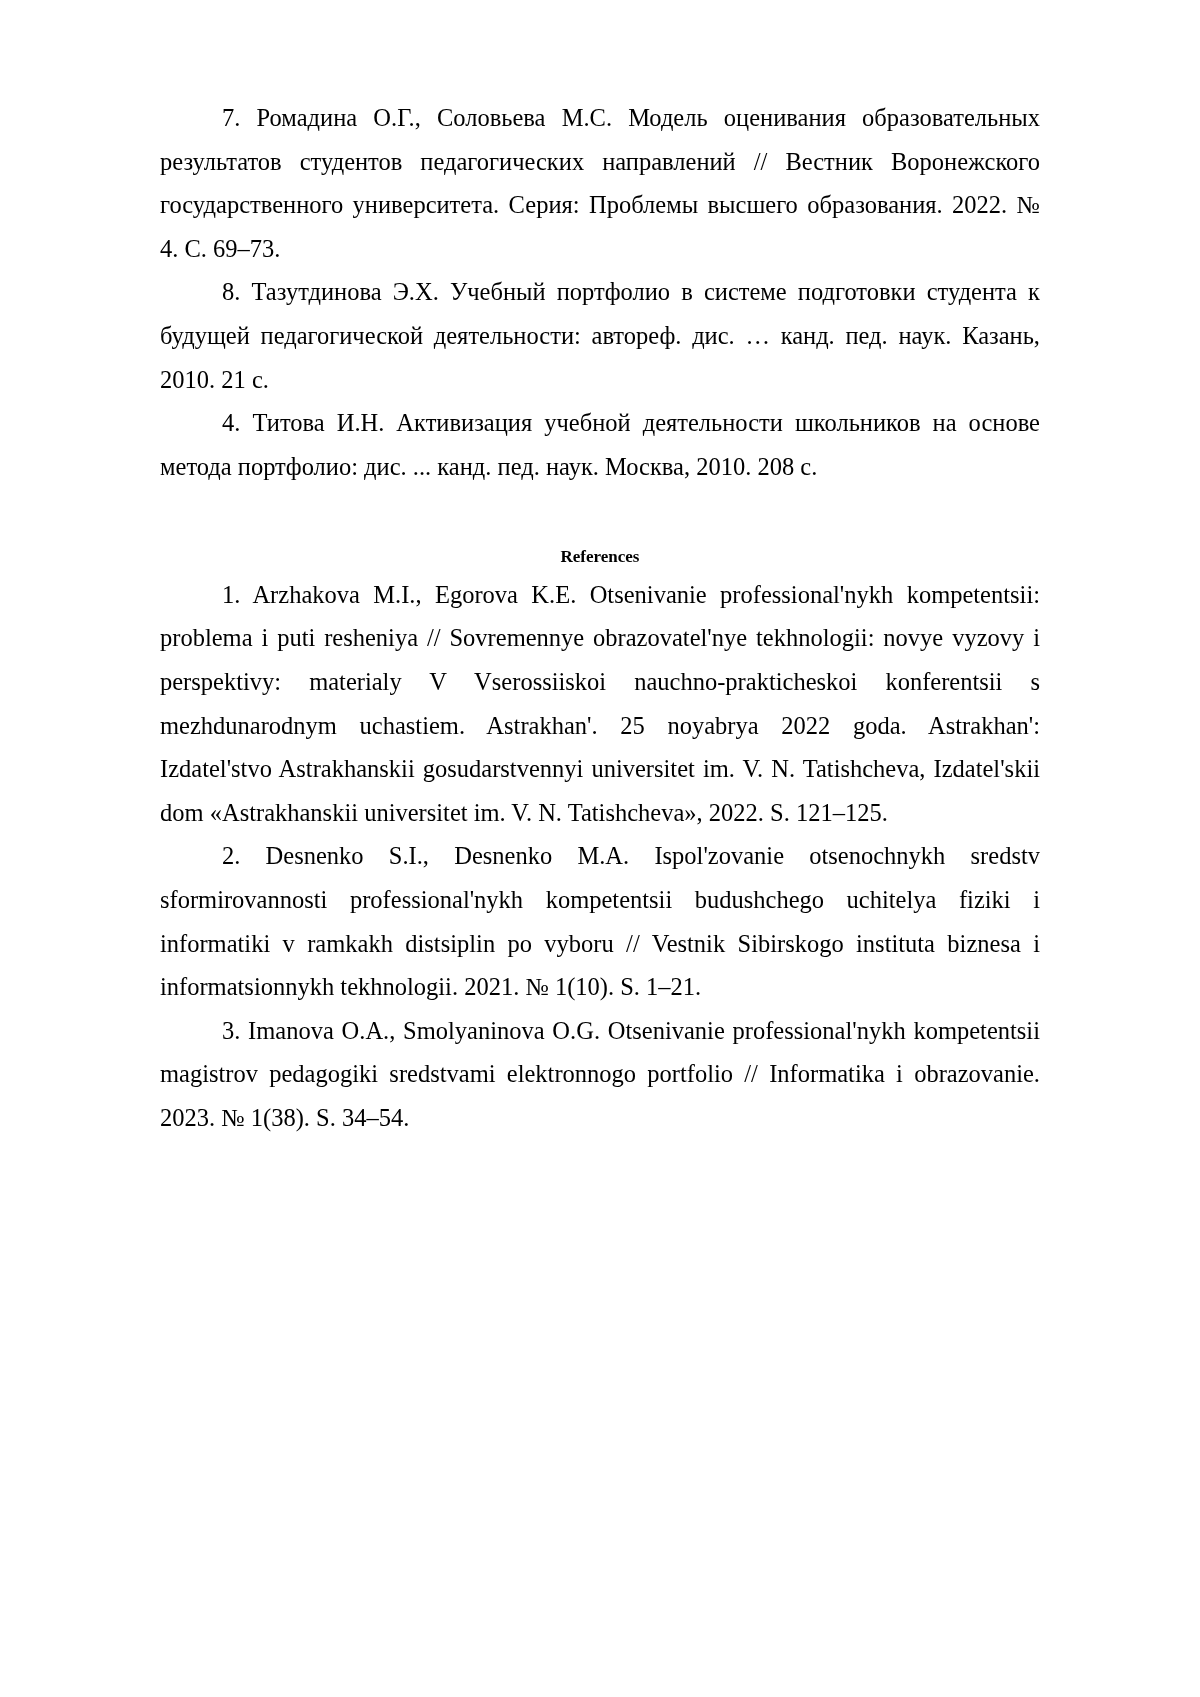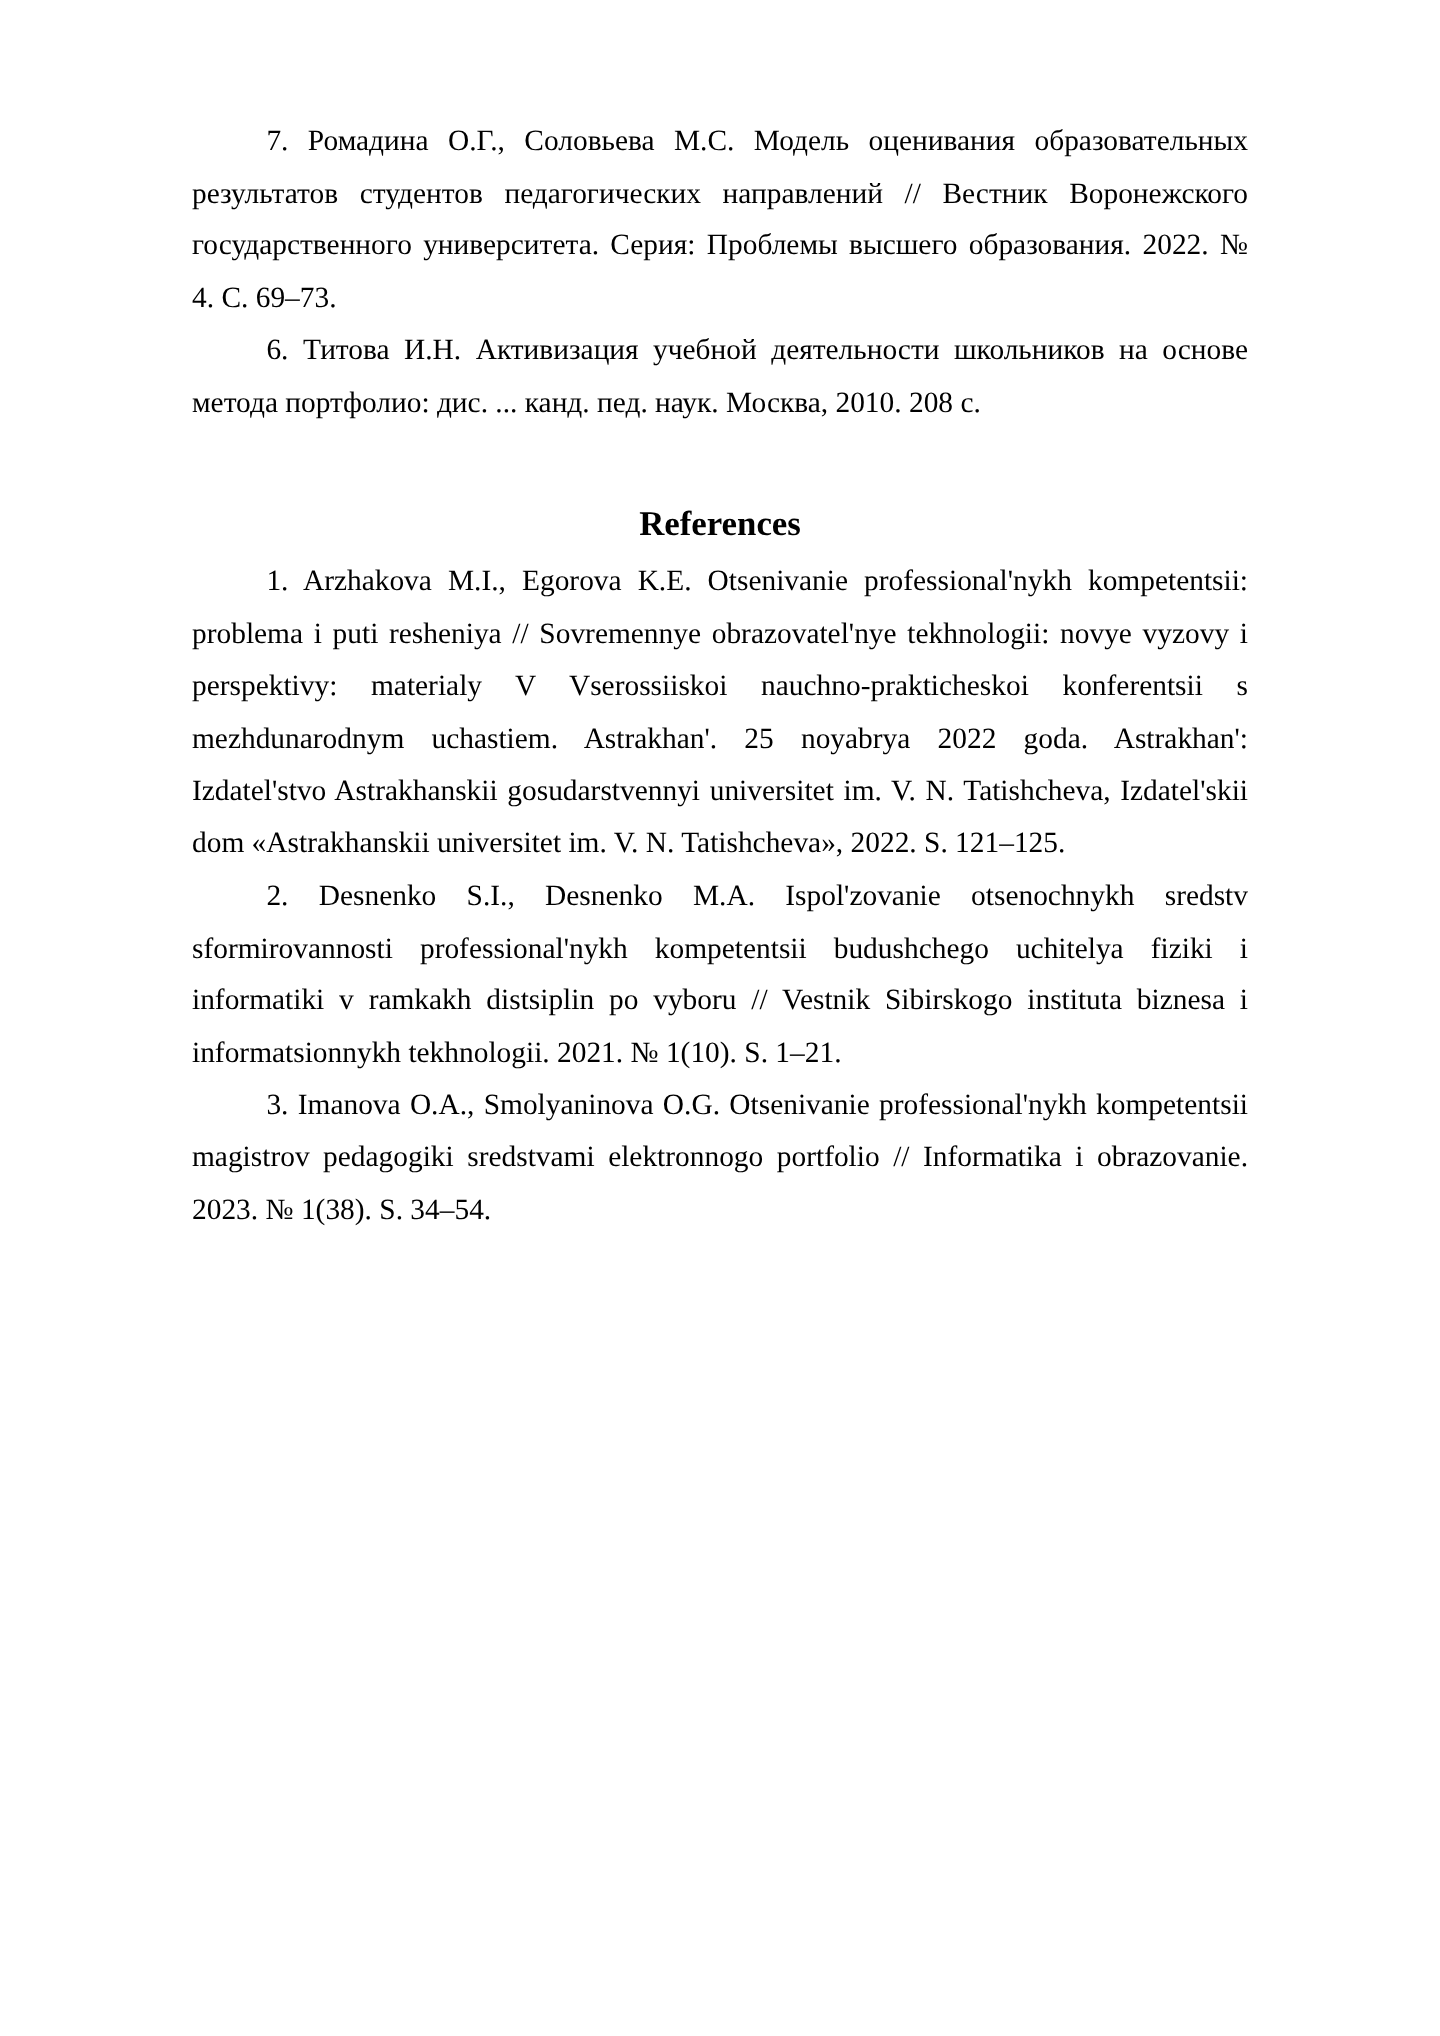--- a/index.html
+++ b/index.html
@@ -28,36 +28,37 @@
     margin: 0 0 0 0;
     text-indent: 62px;
     text-align: justify;
   }
   .section-heading {
     text-align: center;
     font-weight: bold;
     text-indent: 0;
     margin-top: 54px;
     margin-bottom: 0;
-    font-size: 29px;
+    font-size: 17px;
   }
   .gap-before-heading {
     height: 0px;
   }
 </style>
 </head>
 <body>
 
 <div class="page">
   <div class="doc-body">
 
     <p class="ref-item">7. Ромадина О.Г., Соловьева М.С. Модель оценивания образовательных результатов студентов педагогических направлений // Вестник Воронежского государственного университета. Серия: Проблемы высшего образования. 2022. № 4. С. 69–73.</p>
 
+    <p class="ref-item">8. Тазутдинова Э.Х. Учебный портфолио в системе подготовки студента к будущей педагогической деятельности: автореф. дис. … канд. пед. наук. Казань, 2010. 21 с.</p>
 
-    <p class="ref-item">6. Титова И.Н. Активизация учебной деятельности школьников на основе метода портфолио: дис. ... канд. пед. наук. Москва, 2010. 208 с.</p>
+    <p class="ref-item">4. Титова И.Н. Активизация учебной деятельности школьников на основе метода портфолио: дис. ... канд. пед. наук. Москва, 2010. 208 с.</p>
 
 
     <div class="gap-before-heading"></div>
 
     <p class="section-heading">References</p>
 
     <p class="ref-item">1. Arzhakova M.I., Egorova K.E. Otsenivanie professional'nykh kompetentsii: problema i puti resheniya // Sovremennye obrazovatel'nye tekhnologii: novye vyzovy i perspektivy: materialy V Vserossiiskoi nauchno-prakticheskoi konferentsii s mezhdunarodnym uchastiem. Astrakhan'. 25 noyabrya 2022 goda. Astrakhan': Izdatel'stvo Astrakhanskii gosudarstvennyi universitet im. V. N. Tatishcheva, Izdatel'skii dom «Astrakhanskii universitet im. V. N. Tatishcheva», 2022. S. 121–125.</p>
 
     <p class="ref-item">2. Desnenko S.I., Desnenko M.A. Ispol'zovanie otsenochnykh sredstv sformirovannosti professional'nykh kompetentsii budushchego uchitelya fiziki i informatiki v ramkakh distsiplin po vyboru // Vestnik Sibirskogo instituta biznesa i informatsionnykh tekhnologii. 2021. № 1(10). S. 1–21.</p>
 

